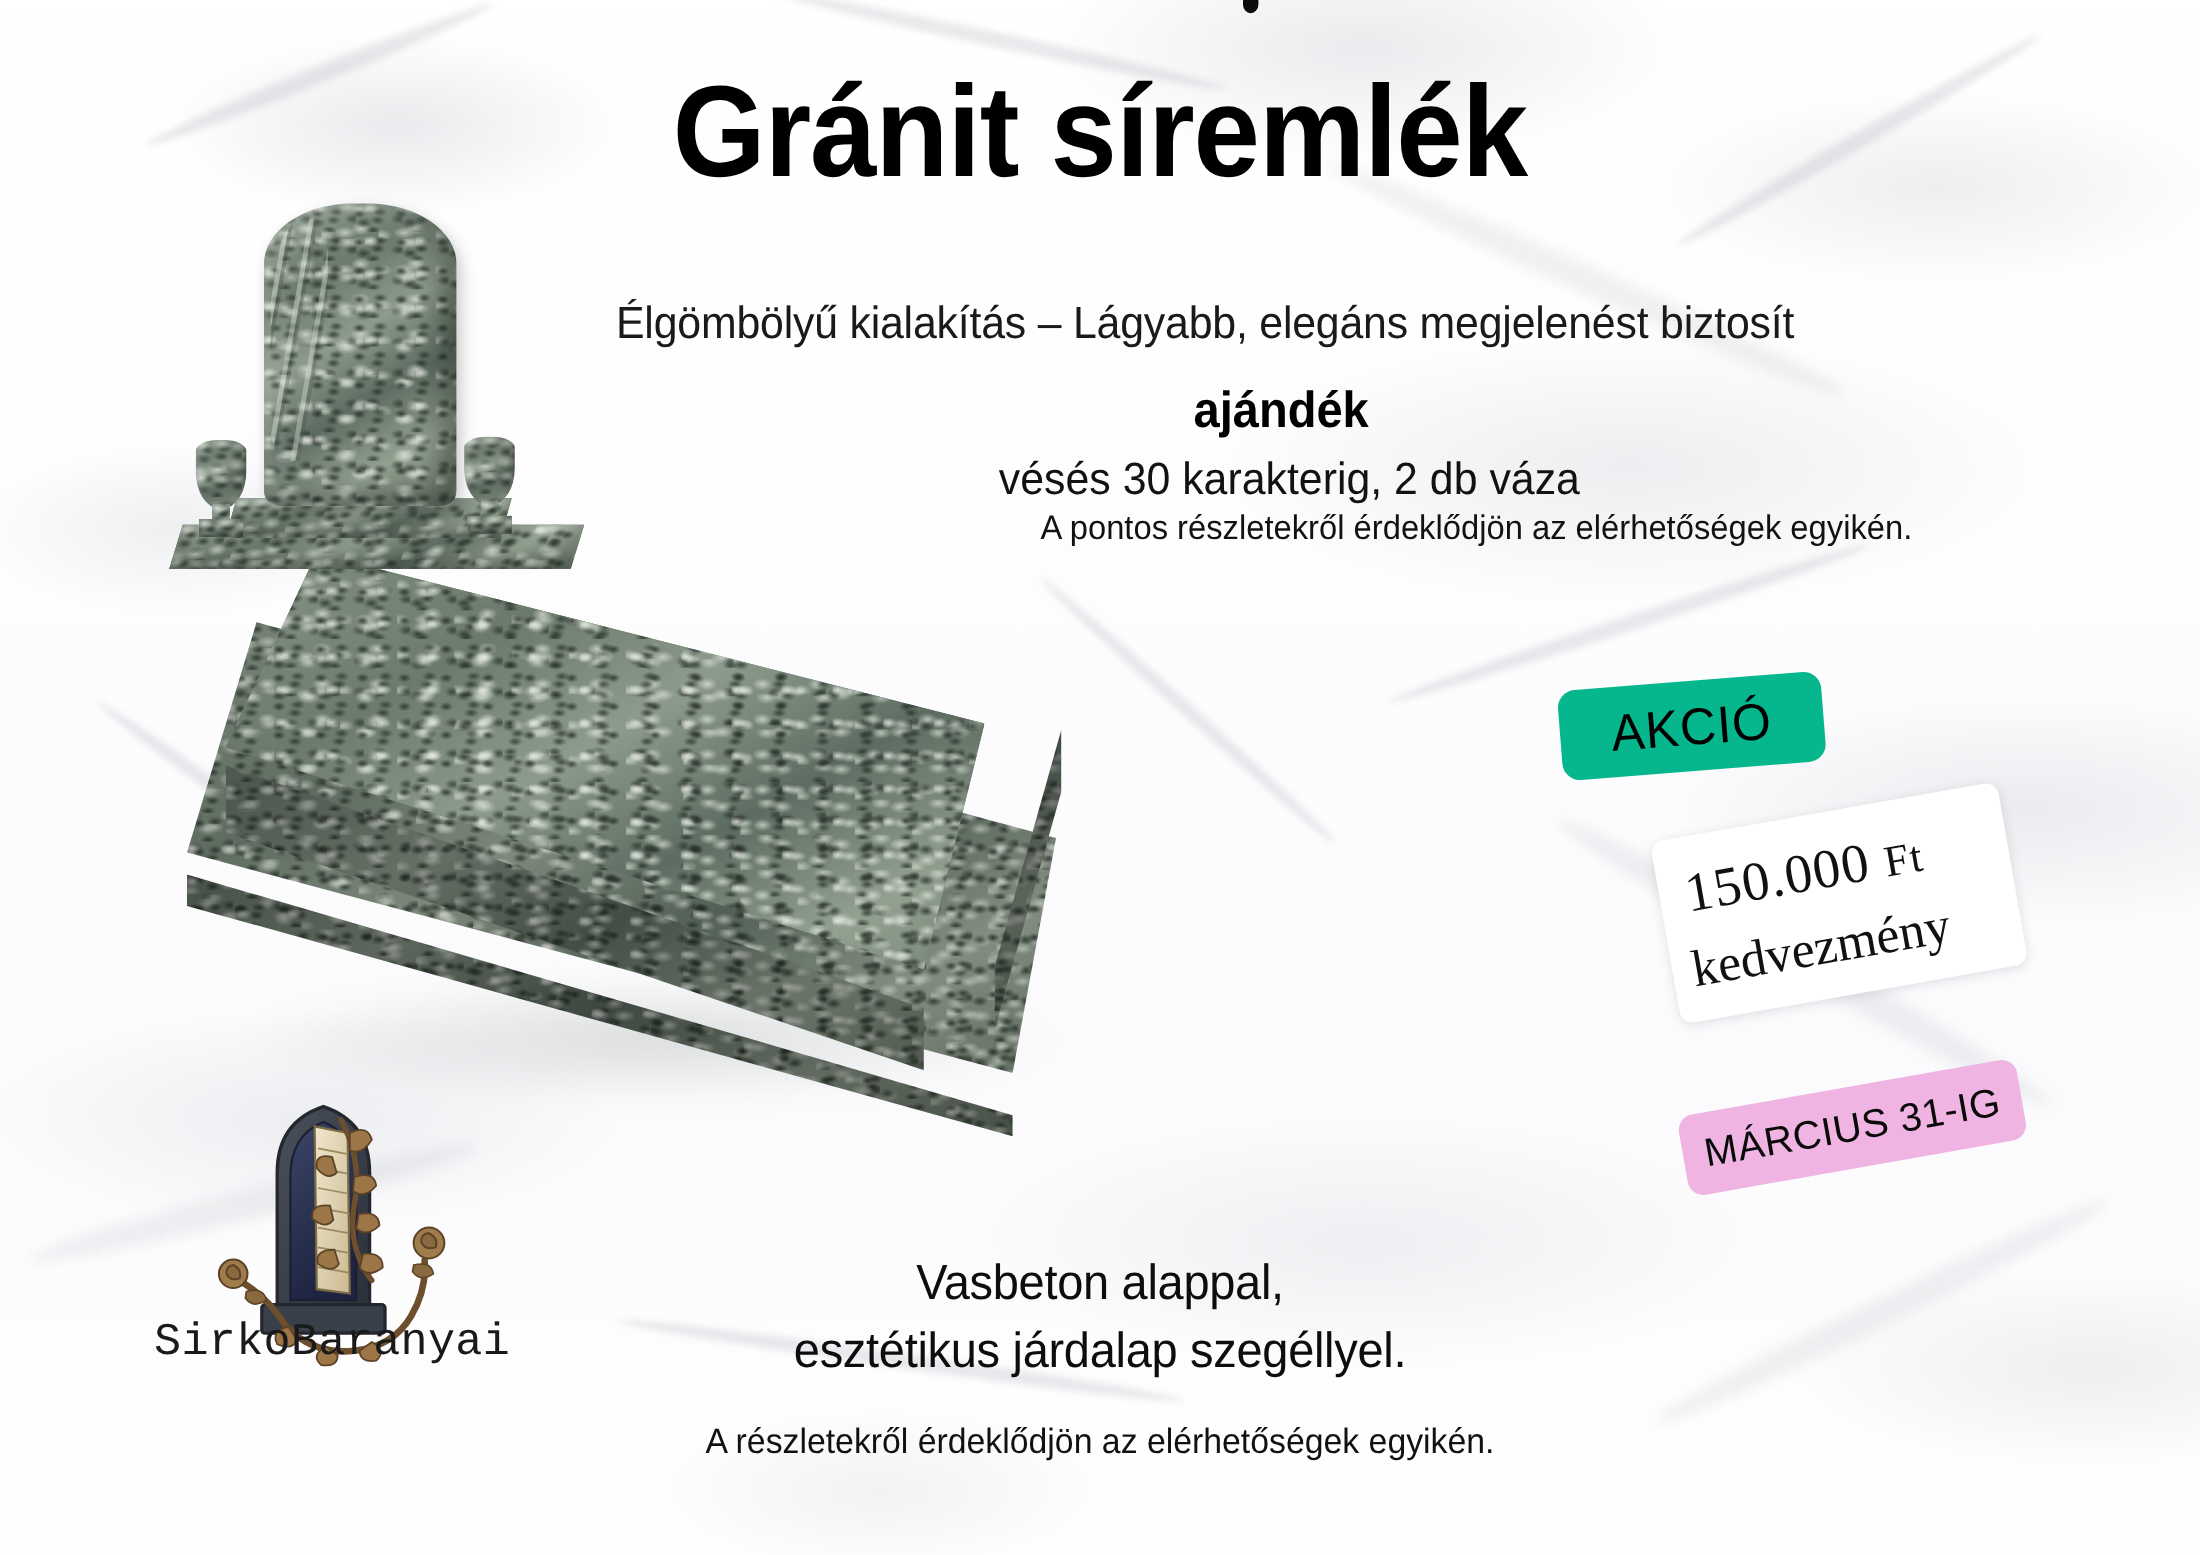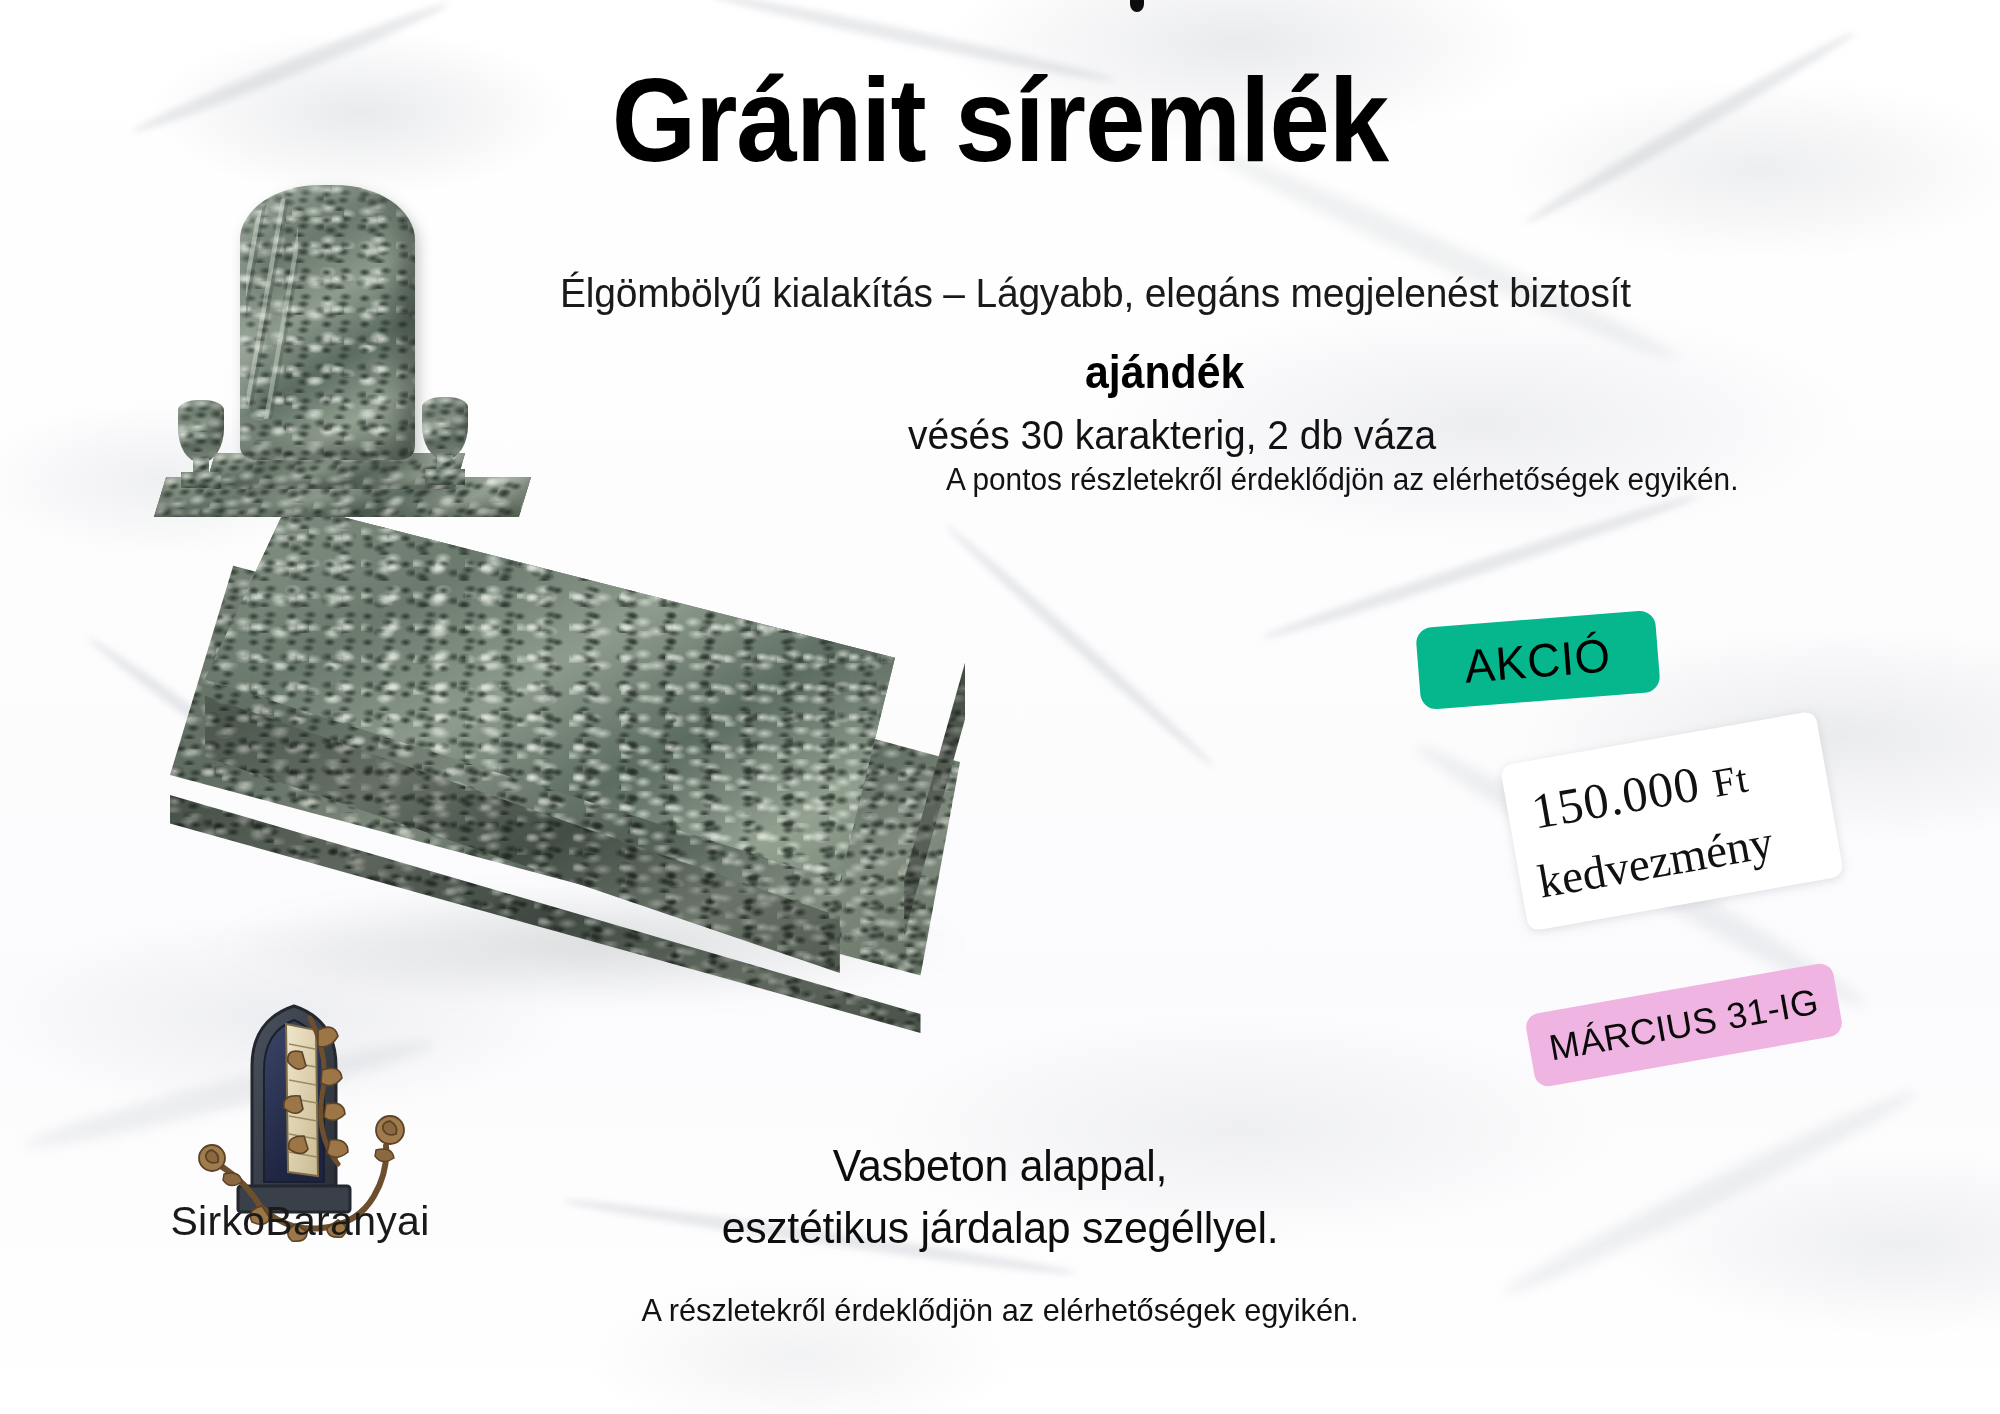--- a/index.html
+++ b/index.html
@@ -199,21 +199,21 @@
     background:#efb4e2; border-radius:14px;
     transform:rotate(-10deg);
     display:flex; align-items:center; justify-content:center;
   }
   .datebadge span{ font-size:36px; color:#0a0a0a; letter-spacing:.5px; }
 
   
   .logo{ position:absolute; left:190px; top:1000px; width:260px; height:250px; }
   .logo-name{
     position:absolute; left:140px; top:1198px; width:320px; text-align:center;
-    font-family:Liberation Sans, sans-serif;
+    font-family:Liberation Mono, monospace;
     font-size:41px; color:#1a1a1a; letter-spacing:.3px;
   }
 
   .topclip{
     position:absolute; top:-4px; left:1130px; width:14px; height:16px;
     background:#0c0c0c; border-radius:2px 2px 60% 60%;
   }
 </style>
 </head>
 <body>

